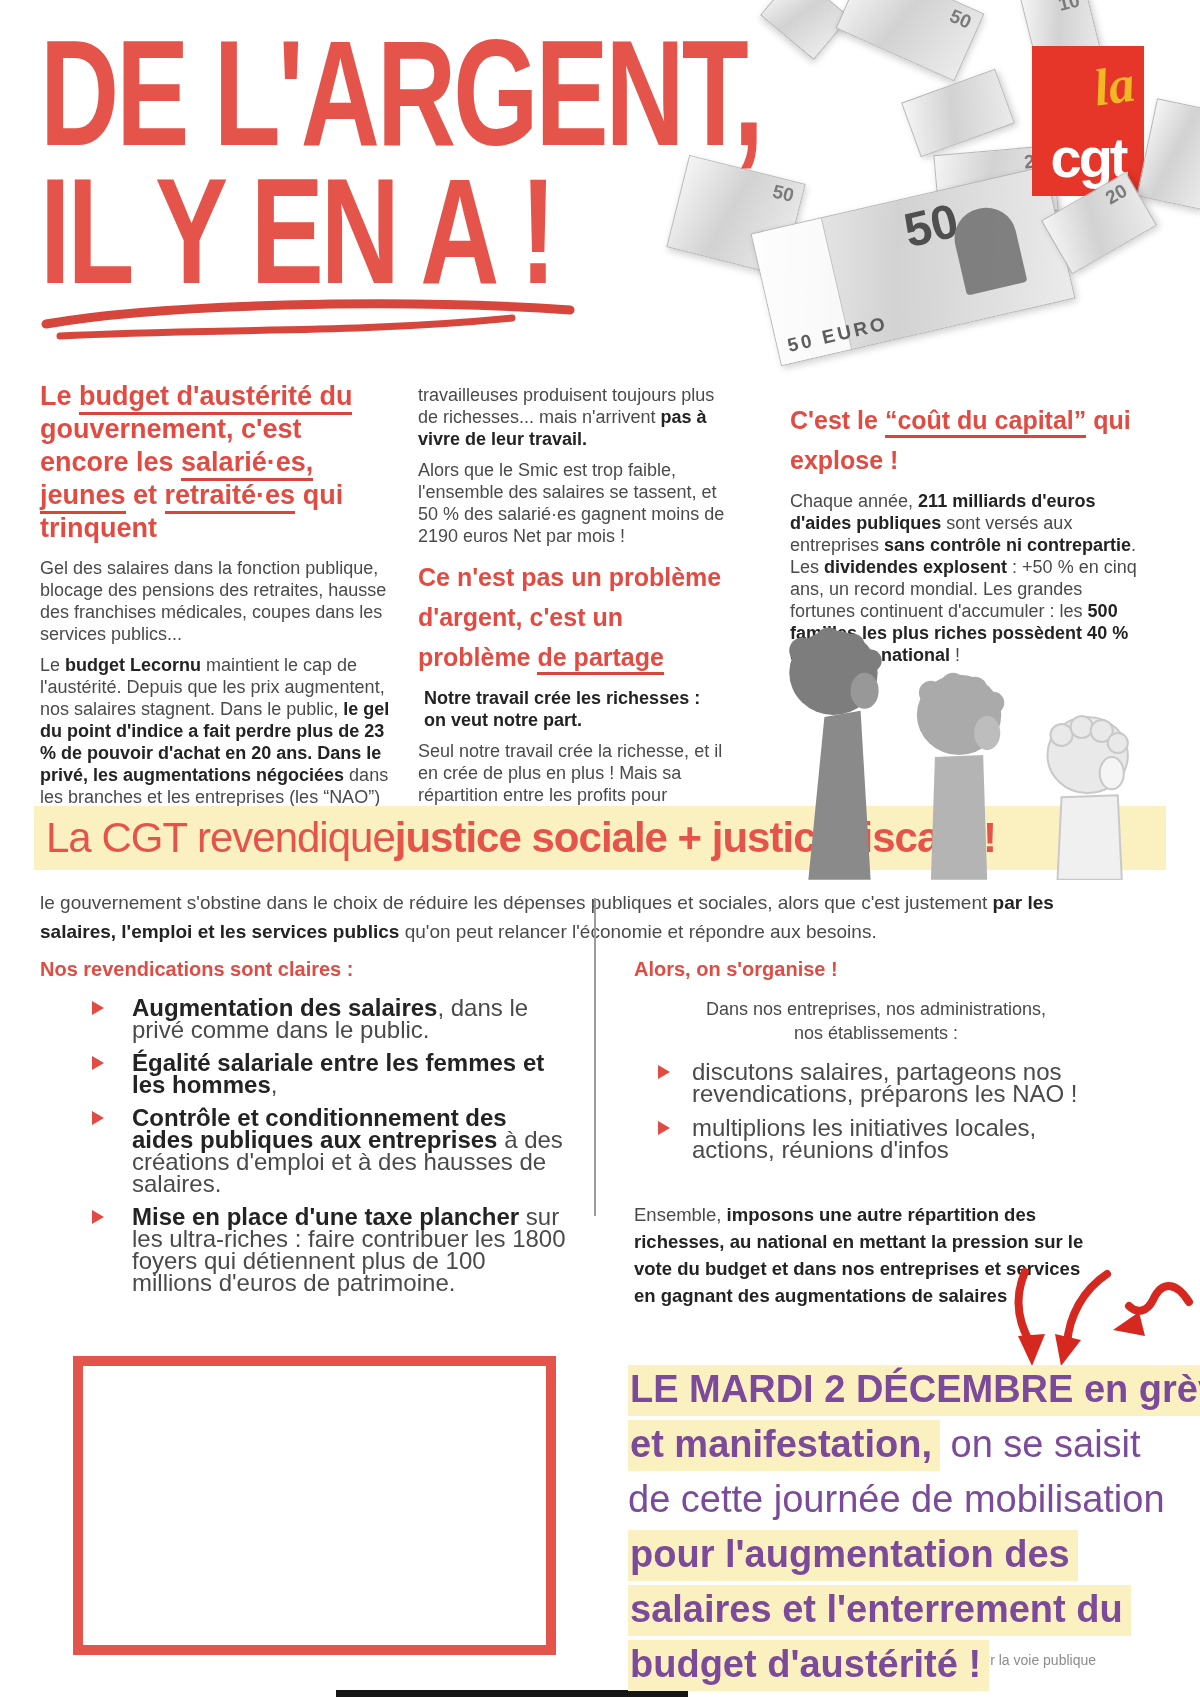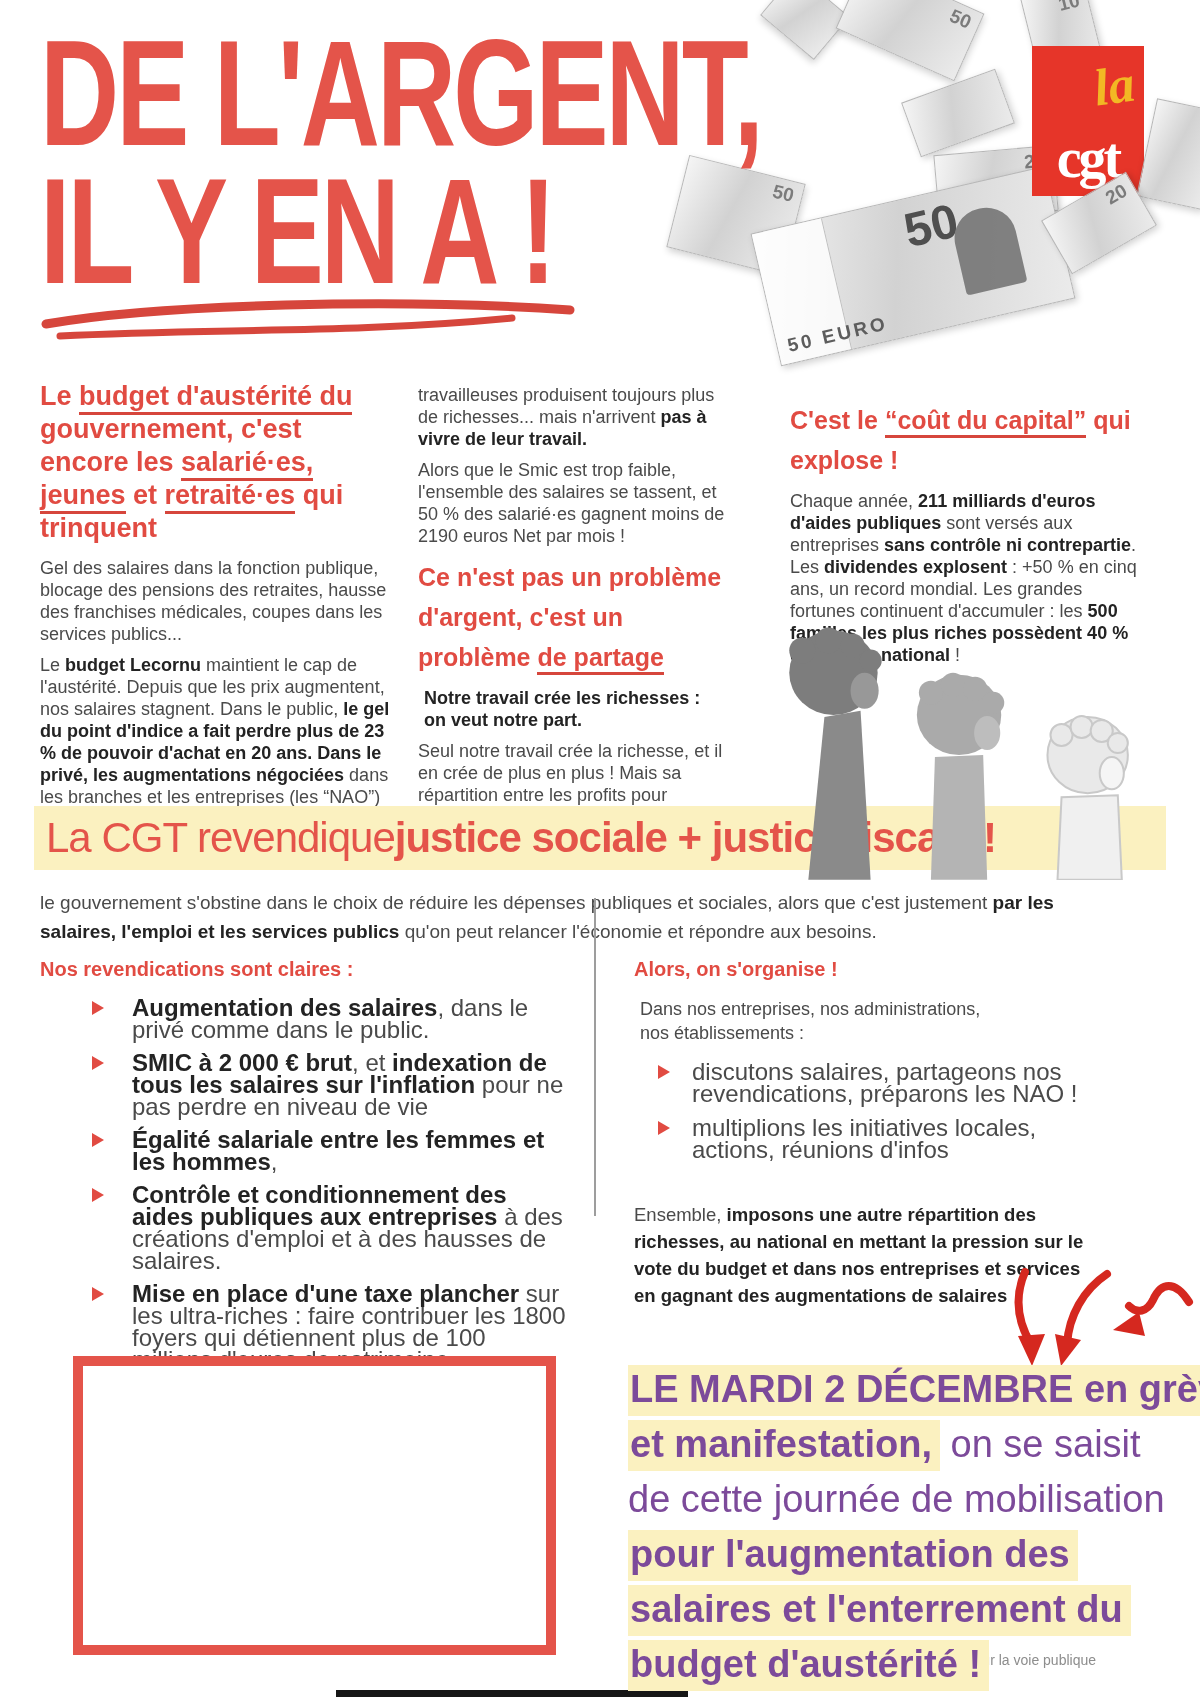--- a/index.html
+++ b/index.html
@@ -18,21 +18,21 @@
   .nl{position:absolute;top:3px;right:8px;font-weight:700;color:#7b7b7b;font-size:19px;}
   .note.big{z-index:1;}
   .note-strip{position:absolute;left:0;top:0;bottom:0;width:72px;background:rgba(255,255,255,.8);border-right:1px solid #c0c0c0;}
   .note-arch{position:absolute;right:42px;top:26px;width:62px;height:82px;background:#6f6f6f;border-radius:30px 30px 4px 4px;opacity:.85;}
   .note-big-val{position:absolute;left:150px;top:4px;font-size:48px;font-weight:700;color:#4f4f4f;}
   .note-euro{position:absolute;left:10px;bottom:6px;font-size:19px;font-weight:700;letter-spacing:3px;color:#5d5d5d;}
 
   
   .logo{position:absolute;left:1032px;top:46px;width:112px;height:150px;background:#e63529;z-index:2;}
   .logo-la{position:absolute;right:10px;top:14px;color:#f2b824;font-family:"Liberation Serif",serif;font-style:italic;font-weight:700;font-size:52px;transform:rotate(-8deg);line-height:1;}
-  .logo-cgt{position:absolute;left:0;right:0;bottom:10px;text-align:center;color:#ffffff;font-weight:700;font-size:56px;letter-spacing:-3px;line-height:1;font-family:Liberation Serif, serif;}
+  .logo-cgt{position:absolute;left:0;right:0;bottom:10px;text-align:center;color:#ffffff;font-weight:700;font-size:56px;letter-spacing:-3px;line-height:1;}
 
   
   .title{position:absolute;left:40px;top:24px;z-index:2;color:var(--red);
     font-size:150px;line-height:.92;font-weight:700;letter-spacing:-4px;
     transform:scaleX(.73);transform-origin:0 0;white-space:nowrap;}
   .scribble{position:absolute;left:38px;top:294px;width:548px;height:50px;z-index:2;}
 
   
   .col{position:absolute;font-size:18px;line-height:22px;color:var(--ink);}
   .c1{left:40px;top:380px;width:350px;}
@@ -66,21 +66,21 @@
   
   .sub-h{color:var(--hred);font-weight:700;font-size:20px;}
   .claims{position:absolute;left:40px;top:958px;width:532px;}
   .organize{position:absolute;left:634px;top:958px;width:478px;}
   .items{margin-top:16px;font-size:24px;line-height:22px;color:var(--ink);}
   .item{position:relative;padding-left:92px;margin-bottom:11px;}
   .organize .item{padding-left:58px;margin-bottom:12px;}
   .tri{position:absolute;left:52px;top:4px;width:0;height:0;
     border-left:12px solid var(--hred);border-top:7px solid transparent;border-bottom:7px solid transparent;}
   .organize .tri{left:24px;}
-  .org-intro{margin-top:16px;font-size:18px;line-height:24px;color:var(--ink);}
+  .org-intro{margin-top:16px;font-size:18px;line-height:24px;color:var(--ink);text-align:center;}
   .ensemble{margin-top:40px;font-size:18.5px;line-height:27px;color:var(--ink);width:470px;}
 
   
   .arrows{position:absolute;left:1005px;top:1268px;width:190px;height:102px;z-index:2;}
   .blank-box{position:absolute;left:73px;top:1356px;width:483px;height:299px;border:10px solid var(--red);background:#fff;}
   .announce{position:absolute;left:628px;top:1362px;width:575px;color:var(--purple);font-size:38px;line-height:55px;z-index:2;}
   .announce .b{font-weight:700;}
   .announce .h{background:var(--hl);padding:3px 8px 6px 2px;box-decoration-break:clone;}
   .a-line{white-space:nowrap;}
 
@@ -184,21 +184,20 @@
   </div>
 
   <p class="intro rich"><span>le gouvernement s'obstine dans le choix de réduire les dépenses publiques et sociales, alors que c'est justement </span><span class="b">par les salaires, l'emploi et les services publics</span><span> qu'on peut relancer l'économie et répondre aux besoins.</span></p>
 
   <div class="vdivider"></div>
 
   <section class="claims">
     <h3 class="sub-h">Nos revendications sont claires :</h3>
     <div class="items">
       <div class="item"><span class="tri"></span><span class="rich"><span class="b">Augmentation des salaires</span><span>, dans le privé comme dans le public.</span></span></div>
-      <div class="item"><span class="tri"></span><span class="rich"><span class="b">SMIC à 2 000 € brut</span><span>, et </span><span class="b">indexation de tous les salaires sur l'inflation</span><span> pour ne pas perdre en niveau de vie</span></span></div>
       <div class="item"><span class="tri"></span><span class="rich"><span class="b">Égalité salariale entre les femmes et les hommes</span><span>,</span></span></div>
       <div class="item"><span class="tri"></span><span class="rich"><span class="b">Contrôle et conditionnement des aides publiques aux entreprises</span><span> à des créations d'emploi et à des hausses de salaires.</span></span></div>
       <div class="item"><span class="tri"></span><span class="rich"><span class="b">Mise en place d'une taxe plancher</span><span> sur les ultra-riches : faire contribuer les 1800 foyers qui détiennent plus de 100 millions d'euros de patrimoine.</span></span></div>
     </div>
   </section>
 
   <section class="organize">
     <h3 class="sub-h">Alors, on s'organise !</h3>
     <p class="org-intro preline">Dans nos entreprises, nos administrations,
 nos établissements :</p>

